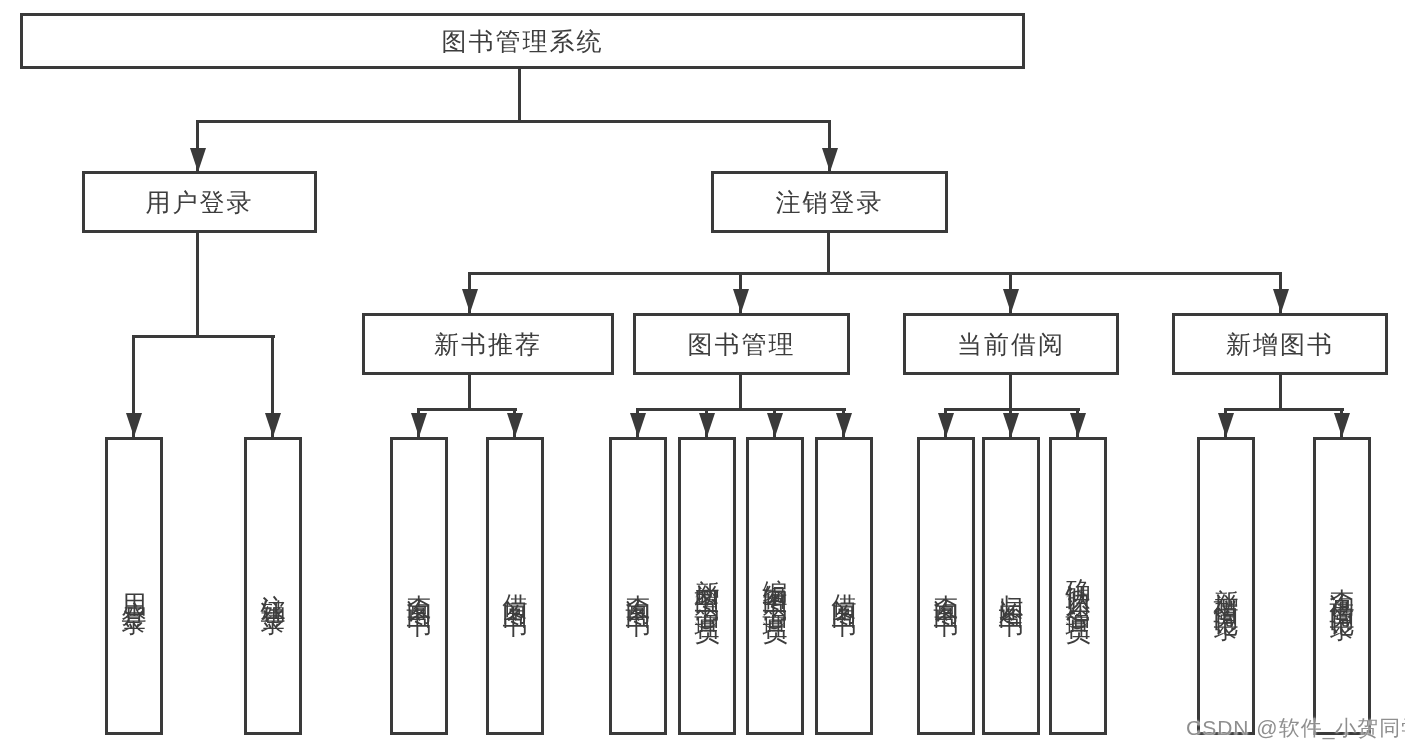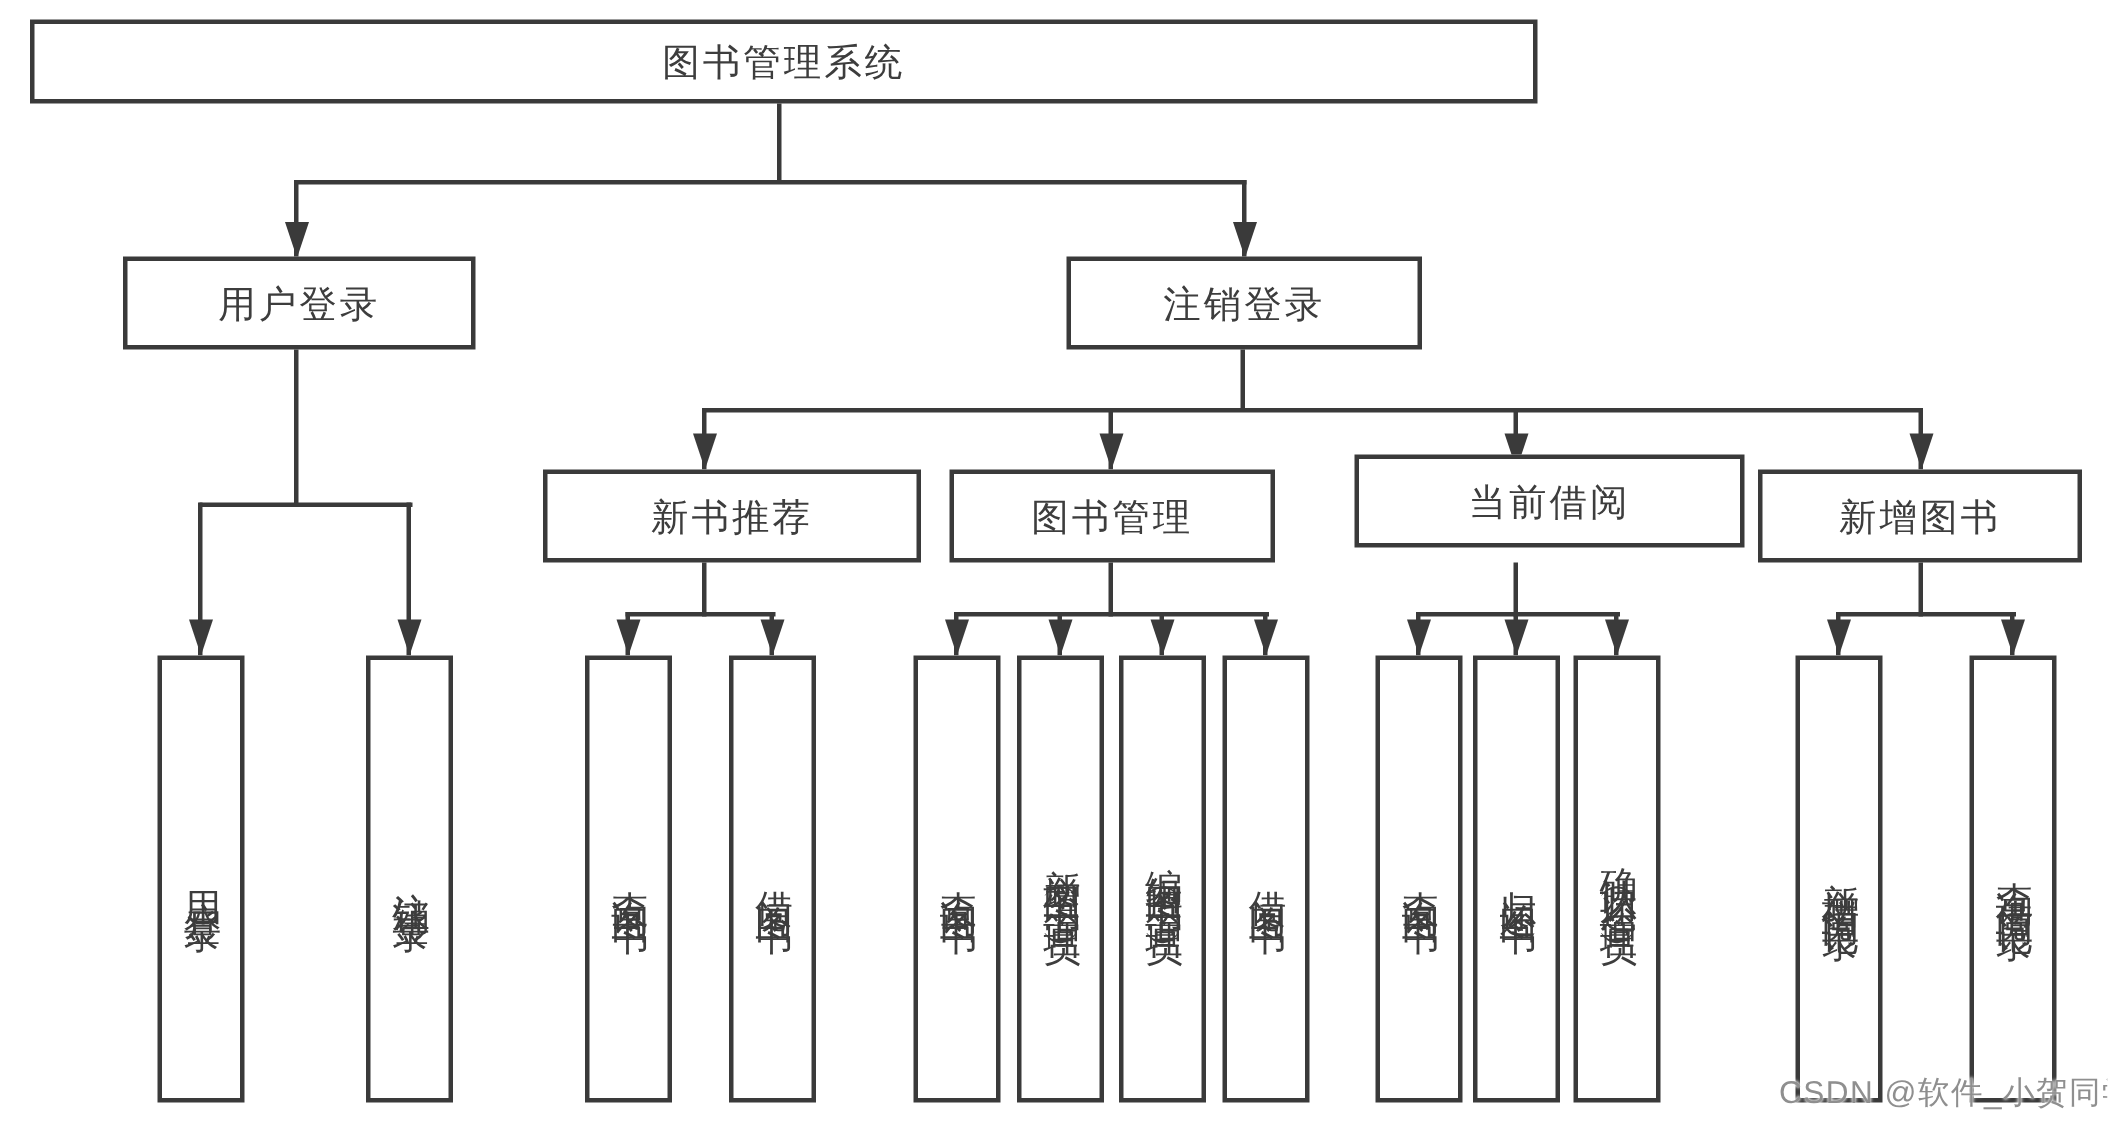--- a/index.html
+++ b/index.html
@@ -70,21 +70,21 @@
   <div class="vline" style="left:739px;top:272px;height:41px;"></div>
   <div class="vline" style="left:1009px;top:272px;height:41px;"></div>
   <div class="vline" style="left:1279px;top:272px;height:41px;"></div>
   <div class="arrow" style="left:462px;top:289px;"></div>
   <div class="arrow" style="left:733px;top:289px;"></div>
   <div class="arrow" style="left:1003px;top:289px;"></div>
   <div class="arrow" style="left:1273px;top:289px;"></div>
 
   <div class="hbox" style="left:362px;top:313px;width:252px;height:62px;">新书推荐</div>
   <div class="hbox" style="left:633px;top:313px;width:217px;height:62px;">图书管理</div>
-  <div class="hbox" style="left:903px;top:303px;width:260px;height:62px;">当前借阅</div>
+  <div class="hbox" style="left:903px;top:313px;width:216px;height:62px;">当前借阅</div>
   <div class="hbox" style="left:1172px;top:313px;width:216px;height:62px;">新增图书</div>
 
   <div class="vline" style="left:468px;top:375px;height:36px;"></div>
   <div class="hline" style="left:417px;top:408px;width:100px;"></div>
   <div class="vline" style="left:417px;top:408px;height:29px;"></div>
   <div class="vline" style="left:513px;top:408px;height:29px;"></div>
   <div class="arrow" style="left:411px;top:413px;"></div>
   <div class="arrow" style="left:507px;top:413px;"></div>
 
   <div class="vline" style="left:739px;top:375px;height:36px;"></div>

